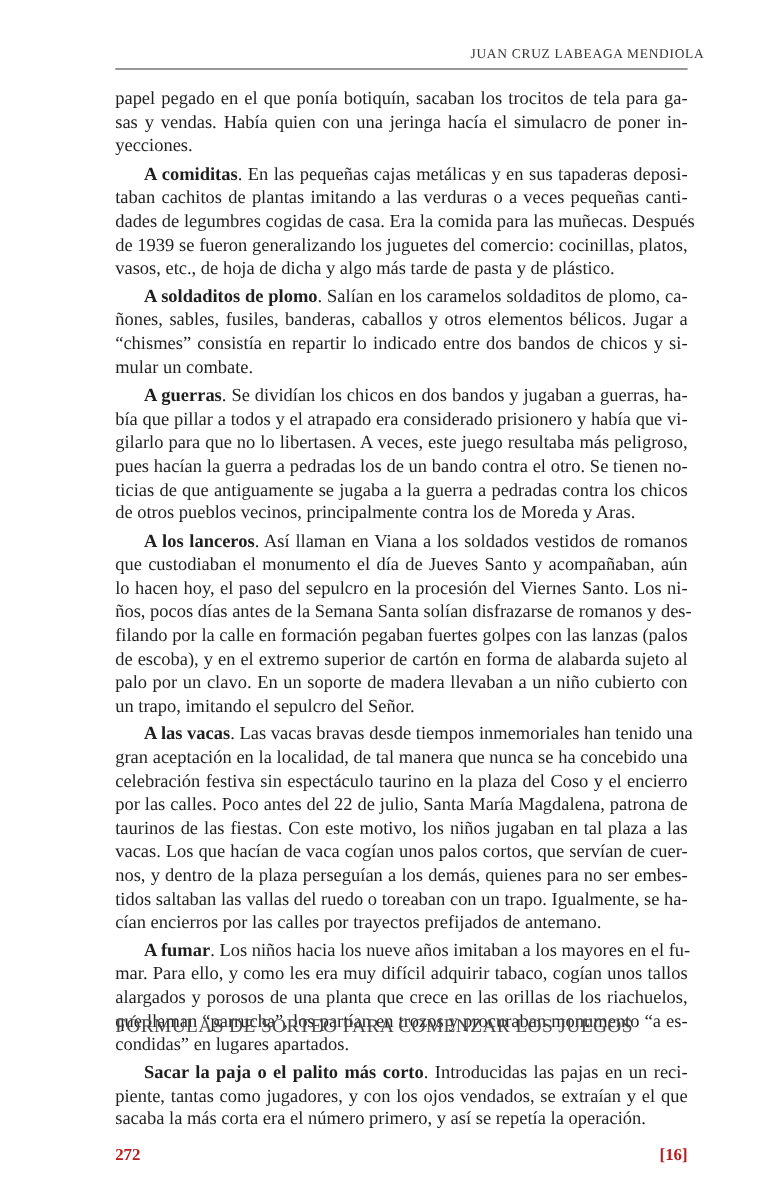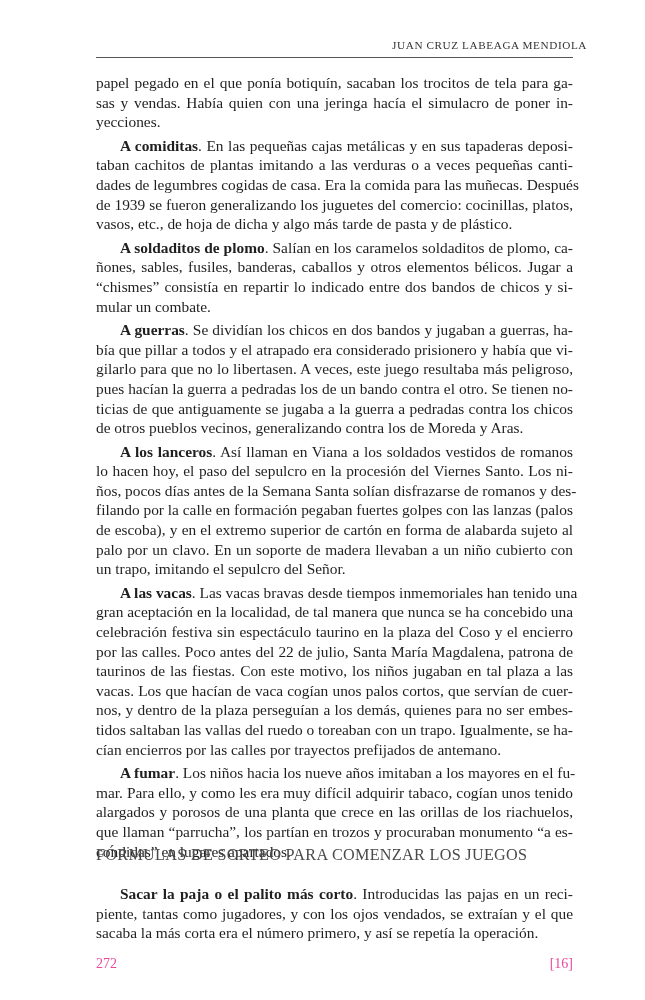--- a/index.html
+++ b/index.html
@@ -13,21 +13,21 @@
   .para { margin: 0; }
   .line { display: block; height: 19.6px; line-height: 19.6px; white-space: nowrap;
           text-align: justify; text-align-last: justify; }
   .line.last { text-align-last: left; }
   .para.indent .line.first { padding-left: 24px; }
   .gap { height: 4px; }
   .lead { font-weight: bold; }
   .section-heading { position: absolute; top: 846px; left: 96px; font-size: 16.2px; color: #4a4a4a;
                      letter-spacing: 0.3px; white-space: nowrap; }
   .sec-text { position: absolute; top: 884px; left: 96px; width: 477px; font-size: 15.4px; }
-  .folio { position: absolute; top: 956px; font-size: 14px; color: #ec4899; }
+  .folio { position: absolute; top: 956px; font-size: 14px; color: #b91c1c; font-weight: bold; }
   .folio.left { left: 96px; }
   .folio.right { right: 72px; }
 </style>
 </head>
 <body>
 
 <div class="running-head">JUAN CRUZ LABEAGA MENDIOLA</div>
 <div class="head-rule"></div>
 
 <div class="body-text">
@@ -55,26 +55,27 @@
     <span class="line last">mular un combate.</span>
   </div>
   <div class="gap"></div>
 
   <div class="para indent">
     <span class="line first"><b class="lead">A guerras</b><span>. Se dividían los chicos en dos bandos y jugaban a guerras, ha-</span></span>
     <span class="line">bía que pillar a todos y el atrapado era considerado prisionero y había que vi-</span>
     <span class="line">gilarlo para que no lo libertasen. A veces, este juego resultaba más peligroso,</span>
     <span class="line">pues hacían la guerra a pedradas los de un bando contra el otro. Se tienen no-</span>
     <span class="line">ticias de que antiguamente se jugaba a la guerra a pedradas contra los chicos</span>
-    <span class="line last">de otros pueblos vecinos, generalizando contra los de Moreda y Aras.</span>
+    <span class="line last">de otros pueblos vecinos, principalmente contra los de Moreda y Aras.</span>
   </div>
   <div class="gap"></div>
 
   <div class="para indent">
     <span class="line first"><b class="lead">A los lanceros</b><span>. Así llaman en Viana a los soldados vestidos de romanos</span></span>
+    <span class="line">que custodiaban el monumento el día de Jueves Santo y acompañaban, aún</span>
     <span class="line">lo hacen hoy, el paso del sepulcro en la procesión del Viernes Santo. Los ni-</span>
     <span class="line">ños, pocos días antes de la Semana Santa solían disfrazarse de romanos y des-</span>
     <span class="line">filando por la calle en formación pegaban fuertes golpes con las lanzas (palos</span>
     <span class="line">de escoba), y en el extremo superior de cartón en forma de alabarda sujeto al</span>
     <span class="line">palo por un clavo. En un soporte de madera llevaban a un niño cubierto con</span>
     <span class="line last">un trapo, imitando el sepulcro del Señor.</span>
   </div>
   <div class="gap"></div>
 
   <div class="para indent">
@@ -85,21 +86,21 @@
     <span class="line">taurinos de las fiestas. Con este motivo, los niños jugaban en tal plaza a las</span>
     <span class="line">vacas. Los que hacían de vaca cogían unos palos cortos, que servían de cuer-</span>
     <span class="line">nos, y dentro de la plaza perseguían a los demás, quienes para no ser embes-</span>
     <span class="line">tidos saltaban las vallas del ruedo o toreaban con un trapo. Igualmente, se ha-</span>
     <span class="line last">cían encierros por las calles por trayectos prefijados de antemano.</span>
   </div>
   <div class="gap"></div>
 
   <div class="para indent">
     <span class="line first"><b class="lead">A fumar</b><span>. Los niños hacia los nueve años imitaban a los mayores en el fu-</span></span>
-    <span class="line">mar. Para ello, y como les era muy difícil adquirir tabaco, cogían unos tenido</span>
+    <span class="line">mar. Para ello, y como les era muy difícil adquirir tabaco, cogían unos tallos</span>
     <span class="line">alargados y porosos de una planta que crece en las orillas de los riachuelos,</span>
     <span class="line">que llaman “parrucha”, los partían en trozos y procuraban monumento “a es-</span>
     <span class="line last">condidas” en lugares apartados.</span>
   </div>
 </div>
 
 <div class="section-heading">FÓRMULAS DE SORTEO PARA COMENZAR LOS JUEGOS</div>
 
 <div class="sec-text">
   <div class="para indent">

